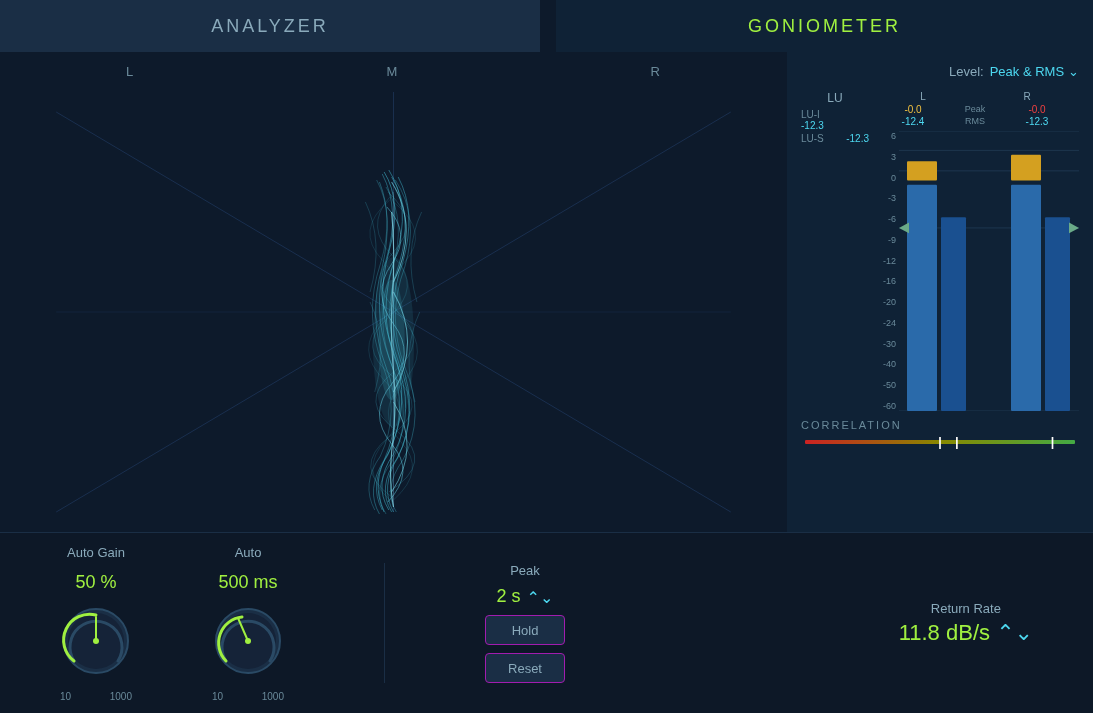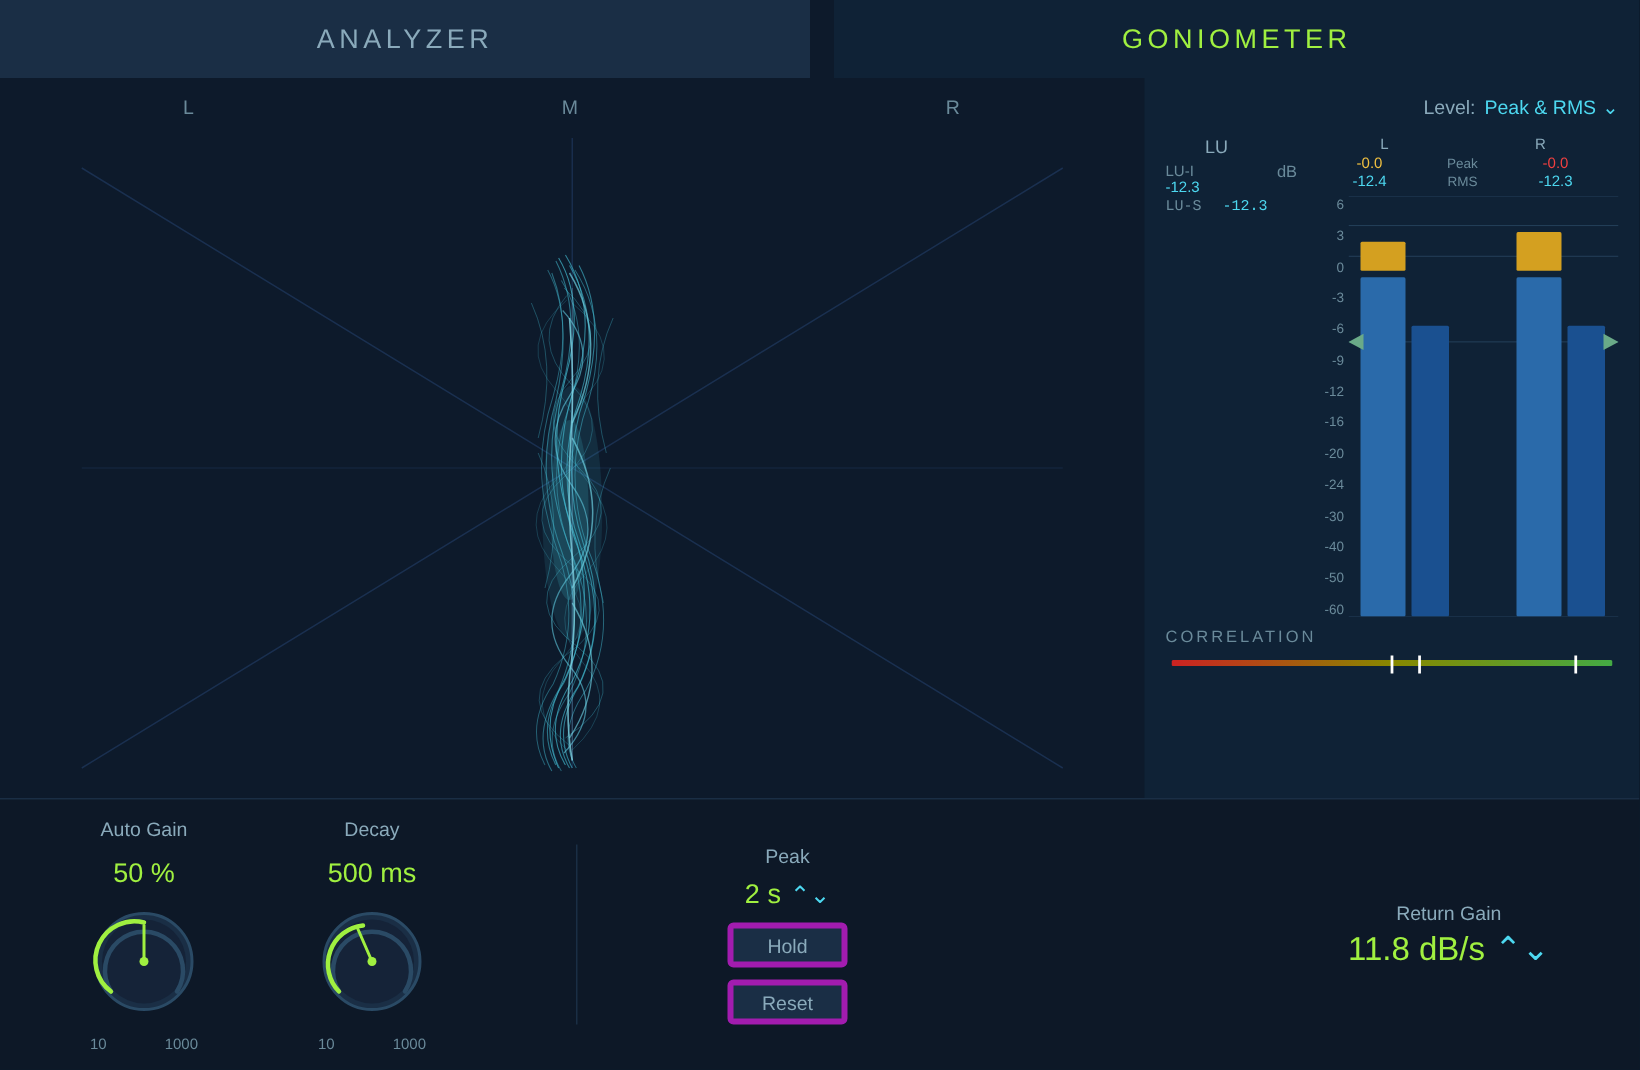--- a/index.html
+++ b/index.html
@@ -190,21 +190,21 @@
     .peak-value-row {
       display: flex;
       align-items: flex-end;
       gap: 6px;
     }
 
     .btn {
       width: 80px;
       height: 30px;
       background: #1a2e45;
-      border: 4px solid #a21caf;
+      border: 1px solid #a21caf;
       border-radius: 4px;
       color: #8aaabb;
       font-size: 13px;
       cursor: pointer;
       display: flex;
       align-items: center;
       justify-content: center;
     }
 
     .return-rate-section {
@@ -302,27 +302,26 @@
     </div>
 
     <div style="display:flex; height:320px; gap:2px;justify-content:flex-end;">
 
       <div style="width:68px; font-size:11px;">
         <div style="text-align:center;color:#8aaabb;margin-bottom:4px;font-size:12px;">LU</div>
         <div style="display:flex;justify-content:space-between;color:#6a8a9a;font-size:10px;margin-bottom:2px;flex-direction:column;">
           <span>LU-I</span>
           <span style="color:#4dd8f0;">-12.3</span>
         </div>
-        <div style="display:flex;justify-content:space-between;color:#6a8a9a;font-size:10px;font-family:Liberation Mono, monospace;">
+        <div style="display:flex;justify-content:space-between;color:#6a8a9a;font-size:10px;">
           <span>LU-S</span>
           <span style="color:#4dd8f0;">-12.3</span>
         </div>
       </div>
 
-      <div style="width:22px;display:flex;align-items:flex-start;padding-top:18px;font-size:11px;color:#6a8a9a;justify-content:center;">dB</div>
 
       <div style="flex:1;display:flex;flex-direction:column;">
 
         <div style="display:flex;font-size:10px;margin-bottom:2px;">
           <div style="flex:1;text-align:center;">
             <span style="color:#8aaabb;">L</span>
           </div>
           <div style="flex:1;text-align:center;">
             <span style="color:#8aaabb;">R</span>
           </div>
@@ -432,21 +431,21 @@
         <circle cx="36" cy="36" r="3" fill="#a0f040"></circle>
       </svg>
     </div>
     <div class="knob-scale">
       <span>10</span>
       <span>1000</span>
     </div>
   </div>
 
   <div class="control-group">
-    <div class="control-label">Decay</div>
+    <div class="control-label">Auto</div>
     <div class="control-value">500 ms</div>
     <div class="knob-container">
       <svg width="72" height="72" viewBox="0 0 72 72">
         <circle cx="36" cy="36" r="32" fill="#1a2e45" stroke="#2a4a65" stroke-width="2"></circle>
         <circle cx="36" cy="36" r="28" fill="#152338"></circle>
 
         <path d="M 14 56 A 26 26 0 1 1 58 56" stroke="#2a4a65" stroke-width="3" fill="none" stroke-linecap="round"></path>
 
         <path d="M 14 56 A 26 26 0 0 1 30 12" stroke="#a0f040" stroke-width="3" fill="none" stroke-linecap="round"></path>
 
@@ -466,20 +465,20 @@
     <div class="control-label">Peak</div>
     <div class="peak-value-row">
       <span class="control-value">2 s</span>
       <span style="color:#4dd8f0;cursor:pointer;">⌃⌄</span>
     </div>
     <button class="btn">Hold</button>
     <button class="btn">Reset</button>
   </div>
 
   <div class="return-rate-section">
-    <div class="control-label">Return Gain</div>
+    <div class="control-label">Return Rate</div>
     <div class="return-value">
       <span>11.8 dB/s</span>
       <span style="color:#4dd8f0;cursor:pointer;">⌃⌄</span>
     </div>
   </div>
 
 </div>
 
 </body></html>

